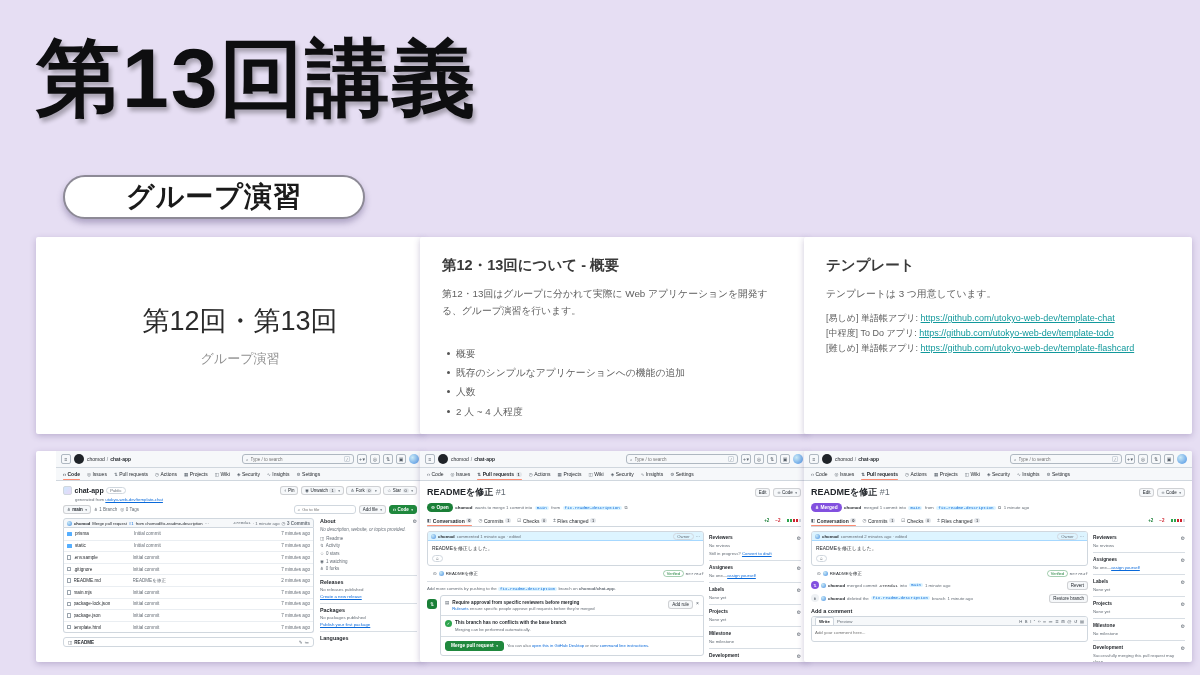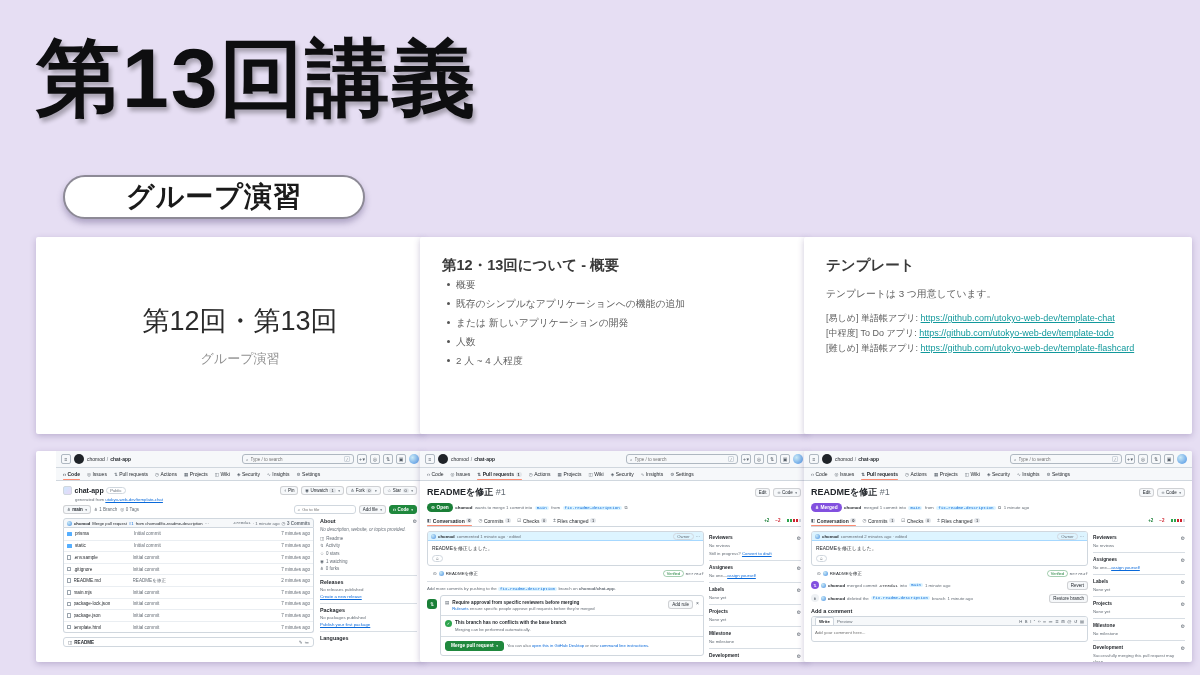--- a/index.html
+++ b/index.html
@@ -35,21 +35,21 @@
 
   
   .slide1 { display:flex; flex-direction:column; align-items:center; justify-content:center; gap:11px; }
   .s1-title { font-size:27px; color:#2b2b2b; }
   .s1-sub   { font-size:13px; color:#8f8f8f; }
 
   
   .slide-pad { padding:19px 22px; }
   .slide-pad h2 { font-size:14.5px; color:#3a3a3a; font-weight:700; }
   .s-body { font-size:9.8px; color:#5f5f5f; line-height:1.75; margin-top:10px; }
-  .s2-list { margin-top:0; padding-left:14px; }
+  .s2-list { margin-top:25px; padding-left:14px; }
   .s2-li { position:relative; font-size:9.8px; color:#5f5f5f; line-height:1.95; }
   .s2-li::before { content:""; position:absolute; left:-9px; top:8px; width:3px; height:3px; border-radius:50%; background:#555; }
   .s3-links { margin-top:9px; }
   .s3-row { font-size:9px; color:#5f5f5f; line-height:1.65; white-space:nowrap; }
   .s3-row .teal { color: var(--slide3-link,#12999c); text-decoration:underline; }
 
   
   .shot { font-size:5px; color:var(--gh-dark,#1f2328); overflow:hidden; }
   .gh-top { display:flex; align-items:center; gap:3px; height:17px; background:var(--gh-header-bg,#f6f8fa);
             border-bottom:1px solid var(--gh-border,#d0d7de); padding:0 5px; }
@@ -204,24 +204,24 @@
   <span>グループ演習</span>
 </div>
 
 <section class="card r1 c1 slide1">
   <div class="s1-title">第12回・第13回</div>
   <div class="s1-sub">グループ演習</div>
 </section>
 
 <section class="card r1 c2 slide-pad">
   <h2>第12・13回について - 概要</h2>
+  <p class="s-body">第12・13回はグループに分かれて実際に Web アプリケーションを開発する、グループ演習を行います。</p>
   <div class="s2-list">
     <div class="s2-li">概要</div>
     <div class="s2-li" style="padding-left:0">既存のシンプルなアプリケーションへの機能の追加</div>
-    <div class="s2-li">または 新しいアプリケーションの開発</div>
     <div class="s2-li">人数</div>
     <div class="s2-li">2 人 ~ 4 人程度</div>
   </div>
 </section>
 
 <section class="card r1 c3 slide-pad">
   <h2>テンプレート</h2>
   <p class="s-body">テンプレートは 3 つ用意しています。</p>
   <div class="s3-links">
 

